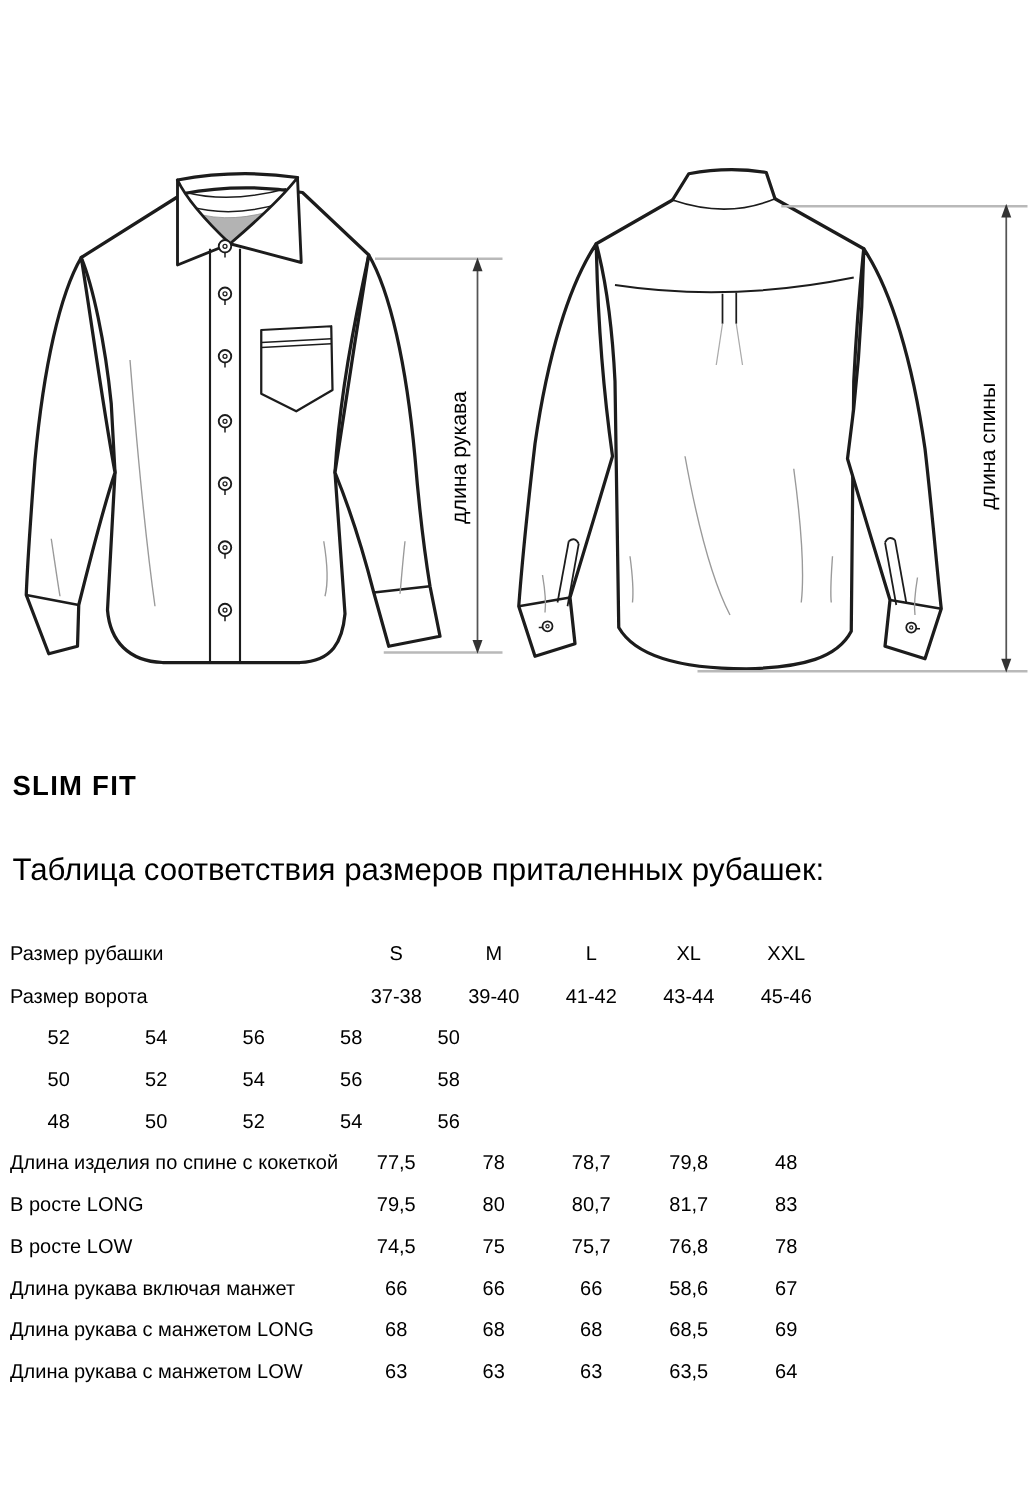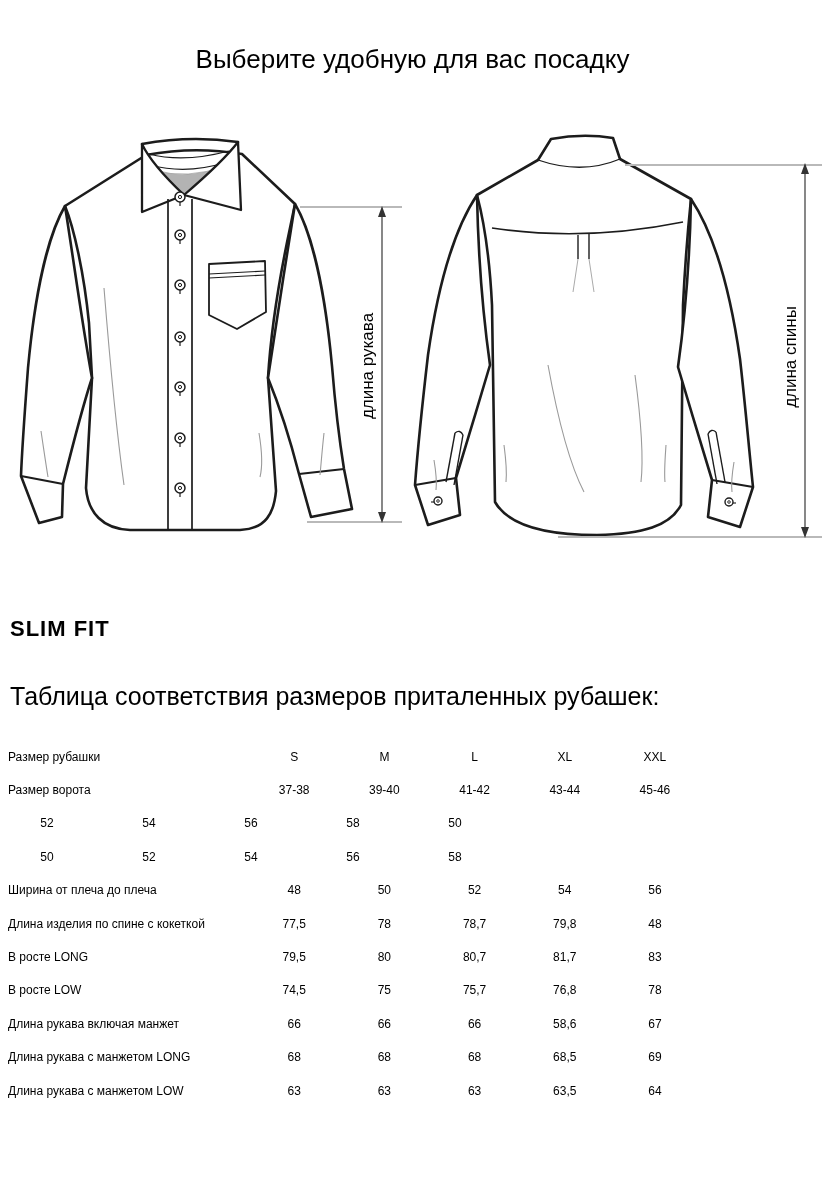--- a/index.html
+++ b/index.html
@@ -11,30 +11,29 @@
   .fig-front{left:8px;top:133px;}
   .fig-back{left:398px;top:130px;}
   .dim-label{position:absolute;font-size:17px;white-space:nowrap;
              transform:translate(-50%,-50%) rotate(-90deg);}
   .dim-label.front{left:368px;top:366px;}
   .dim-label.back{left:791px;top:357px;}
   .heading{position:absolute;left:10px;top:616px;font-size:22px;font-weight:bold;
            letter-spacing:1px;}
   .subtitle{position:absolute;left:10px;top:682px;font-size:25px;}
   .size-table{position:absolute;left:8px;top:740px;width:680px;}
-  .trow{display:flex;height:33.4px;align-items:center;font-size:12px;gap:24px;}
+  .trow{display:flex;height:33.4px;align-items:flex-end;font-size:16px;}
   .tlabel{width:270px;white-space:nowrap;}
   .tval{width:78px;text-align:center;}
 </style>
 </head>
 <body>
 
 <div class="canvas">
 
-  <div class="title">Выберите удобную для вас посадку</div>
 
   <svg class="fig fig-front" width="400" height="420" viewBox="0 0 400 420">
     <g fill="#ffffff" stroke="#1c1c1c" stroke-width="2.6" stroke-linejoin="round" stroke-linecap="round">
 
       <path d="M138,22 L57,73 C66,95 76,140 81,190 L84,245 L78,355
                C80,380 95,396 122,397 L232,397 C258,396 266,380 268,358 L260,245
                C263,195 272,142 282,95 L287,71 L234,21 Q186,13 138,22 Z"></path>
 
       <path d="M57,73 C40,102 27,160 20,235 C17,275 14,315 13,343
                L31,390 L54,384 L55,351 C64,315 74,275 84,245 C74,190 66,130 57,73 Z"></path>
@@ -232,21 +231,20 @@
       <div class="tval">50</div>
     </div>
     <div class="trow">
       <div class="tval">50</div>
       <div class="tval">52</div>
       <div class="tval">54</div>
       <div class="tval">56</div>
       <div class="tval">58</div>
     </div>
     <div class="trow">
-      <div class="tlabel">Ширина от плеча до плеча</div>
       <div class="tval">48</div>
       <div class="tval">50</div>
       <div class="tval">52</div>
       <div class="tval">54</div>
       <div class="tval">56</div>
     </div>
     <div class="trow">
       <div class="tlabel">Длина изделия по спине с кокеткой</div>
       <div class="tval">77,5</div>
       <div class="tval">78</div>

